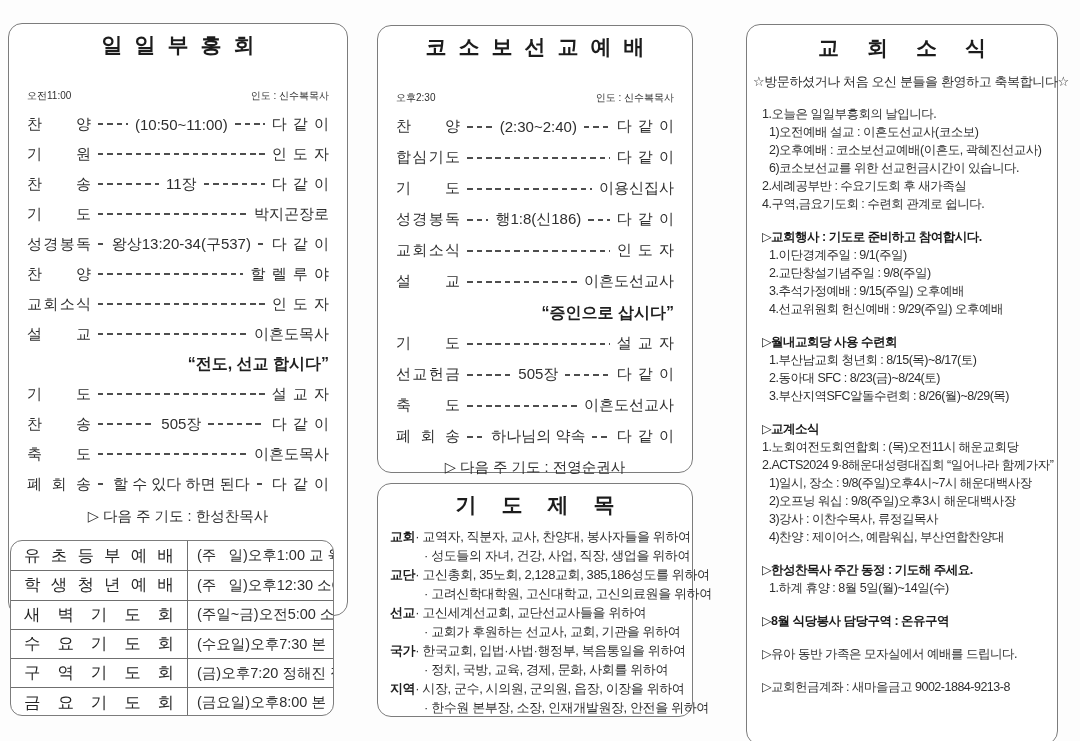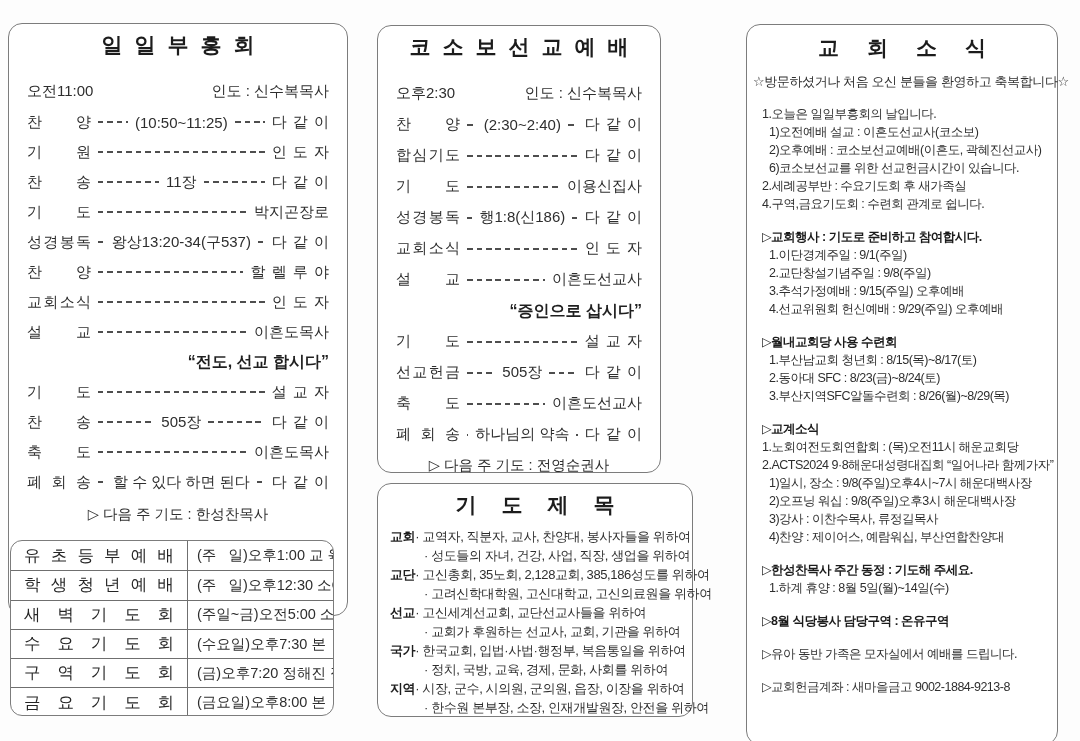--- a/index.html
+++ b/index.html
@@ -9,36 +9,36 @@
     font-family:"Liberation Sans","DejaVu Sans",sans-serif;
     overflow:hidden;
   }
   .panel{
     position:absolute;background:#fff;
     border:1.6px solid #7c7c7c;border-radius:14px;
     box-sizing:border-box;
   }
   #revival{left:8px;top:23px;width:340px;height:593px;}
   #schedule{left:10px;top:540px;width:324px;height:176px;border-radius:12px;overflow:hidden;}
-  #kosovo{left:377px;top:25px;width:284px;height:448px;}
+  #kosovo{left:377px;top:25px;width:316px;height:448px;}
   #prayer{left:377px;top:483px;width:316px;height:234px;}
   #news{left:746px;top:24px;width:312px;height:721px;}
 
   .panel-title{
     margin:8px 0 0;text-align:center;font-size:21px;font-weight:bold;color:#1c1c1c;
     line-height:26px;white-space:nowrap;
   }
   .ls12{letter-spacing:12px;text-indent:12px;}
   .ls25{letter-spacing:25px;text-indent:25px;}
   .ls28{letter-spacing:28px;text-indent:28px;}
   #news .panel-title{margin-top:10px;}
 
   .time-row{
     display:flex;justify-content:space-between;align-items:center;
-    margin:24px 18px 0;font-size:15px;color:#2e2e2e;white-space:pre;
+    margin:31px 18px 0;font-size:10px;color:#2e2e2e;white-space:pre;
   }
 
   .program{margin:6px 18px 0;}
   .p-line{display:flex;align-items:center;height:30px;font-size:15px;color:#2e2e2e;}
   #kosovo .p-line{height:31px;}
   .p-label{width:64px;display:flex;justify-content:space-between;flex-shrink:0;}
   .dash{
     flex:1;height:2px;margin:0 7px;align-self:center;
     background:repeating-linear-gradient(90deg,#4e4e4e 0 5.5px,transparent 5.5px 9.5px);
   }
@@ -95,21 +95,21 @@
     <span>오전11:00</span>
     <span>인도 : 신수복목사</span>
   </div>
   <div class="program">
       <div class="p-line">
         <span class="p-label">
           <span>찬</span>
           <span>양</span>
         </span>
         <span class="dash"></span>
-        <span class="p-mid">(10:50~11:25)</span>
+        <span class="p-mid">(10:50~11:00)</span>
         <span class="dash"></span>
         <span class="p-who">다 같 이</span>
       </div>
       <div class="p-line">
         <span class="p-label">
           <span>기</span>
           <span>원</span>
         </span>
         <span class="dash"></span>
         <span class="p-who">인 도 자</span>

